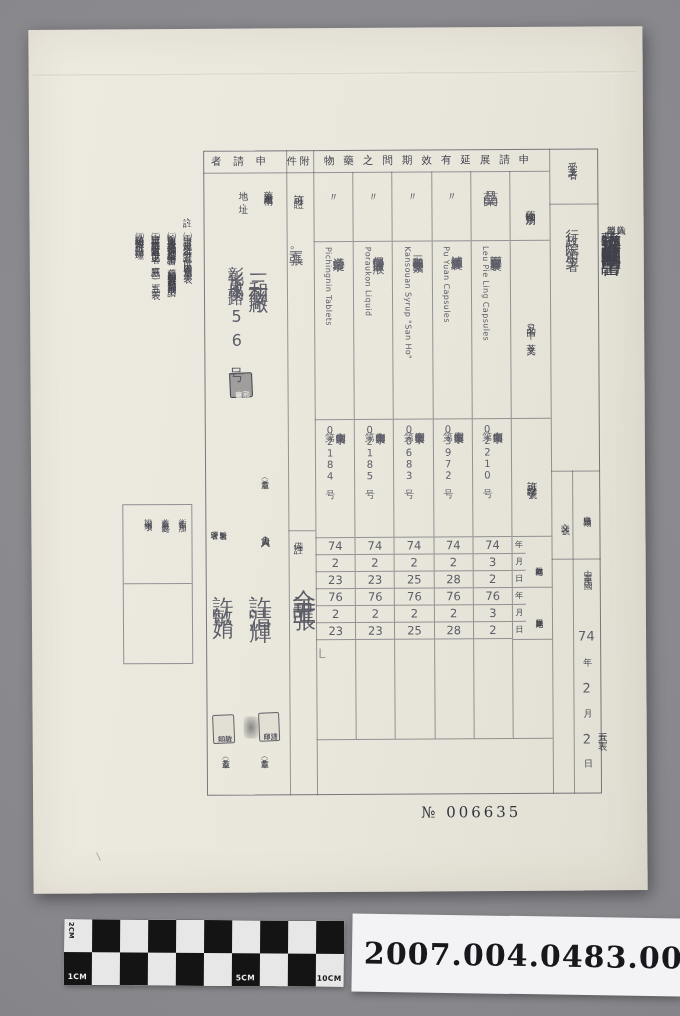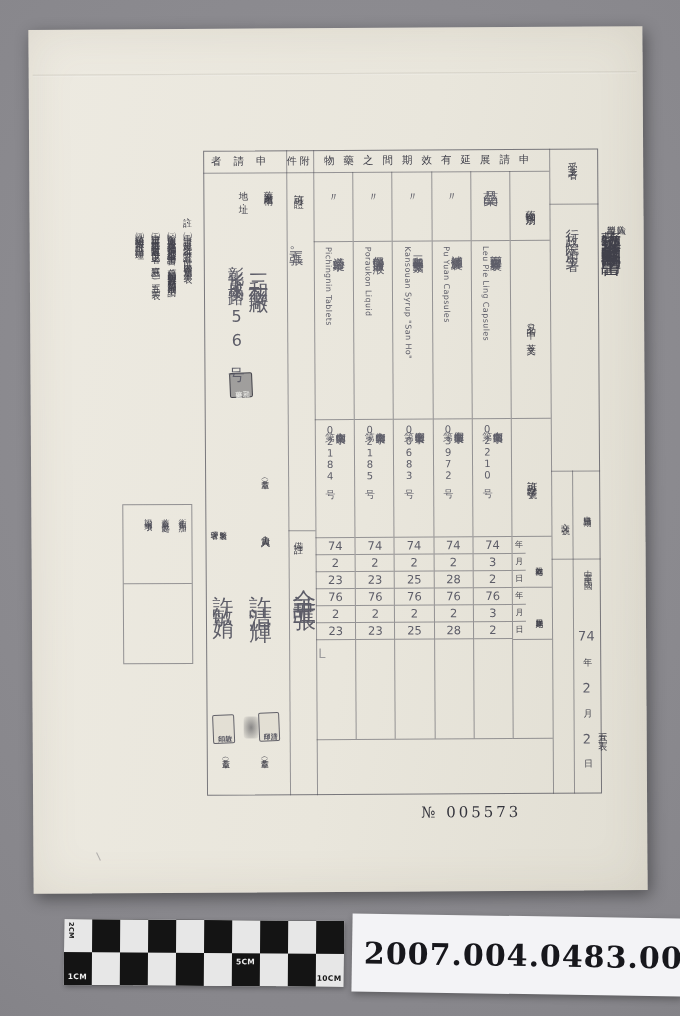--- a/index.html
+++ b/index.html
@@ -81,21 +81,21 @@
 <body>
 
 <div class="stage">
   <div class="paper">
     <div class="crease"></div>
 
     <div class="abs v p" style="left:569px;top:188px;font-size:20px;letter-spacing:2px;">
       <span>藥物</span><span style="display:inline-block;writing-mode:vertical-rl;font-size:9px;letter-spacing:0;line-height:1.1;"><span style="display:block;">輸入</span><span style="display:block;">製造</span></span><span>許可證展延有效期間申請書</span>
     </div>
     <div class="abs v p" style="left:563px;top:700px;font-size:9px;letter-spacing:2px;">五三〇一表</div>
-    <div class="abs serif" style="left:388px;top:776px;font-size:15px;letter-spacing:3px;color:#34343c;">№ 005573</div>
+    <div class="abs serif" style="left:388px;top:776px;font-size:15px;letter-spacing:3px;color:#34343c;">№ 006635</div>
 
     <div class="obox"></div>
     <div class="ln" style="left:174px;top:144px;width:346px;height:1px;"></div>
     <div class="ln" style="left:257px;top:122px;width:1px;height:645px;"></div>
     <div class="ln" style="left:284px;top:122px;width:1px;height:645px;"></div>
     <div class="ln" style="left:520px;top:122px;width:1px;height:645px;"></div>
     <div class="ln" style="left:541px;top:444px;width:1px;height:323px;"></div>
     <div class="ln" style="left:520px;top:177px;width:49px;height:1px;"></div>
     <div class="ln" style="left:520px;top:444px;width:49px;height:1px;"></div>
     <div class="ln" style="left:520px;top:532px;width:49px;height:1px;"></div>
@@ -327,20 +327,20 @@
       </div>
       <div class="ln" style="left:0;top:78px;width:100%;height:1px;"></div>
     </div>
 
     <div style="position:absolute;left:64px;top:820px;width:12px;height:9px;border-left:1.5px solid rgba(70,70,80,.35);transform:rotate(-25deg);"></div>
   </div>
 
   <div class="ruler">
     <span class="rlab" style="left:3px;top:3px;color:#1a1a1a;font-size:6.5px;writing-mode:vertical-rl;text-orientation:sideways;">2CM</span>
     <span class="rlab" style="left:4px;bottom:4px;color:#ececec;">1CM</span>
-    <span class="rlab" style="left:172px;bottom:20px;color:#ececec;">5CM</span>
+    <span class="rlab" style="left:172px;bottom:4px;color:#ececec;">5CM</span>
     <span class="rlab" style="left:253px;bottom:4px;color:#161616;">10CM</span>
   </div>
 
   <div class="plate">
     <span>2007.004.0483.0001</span>
   </div>
 </div>
 
 </body></html>

